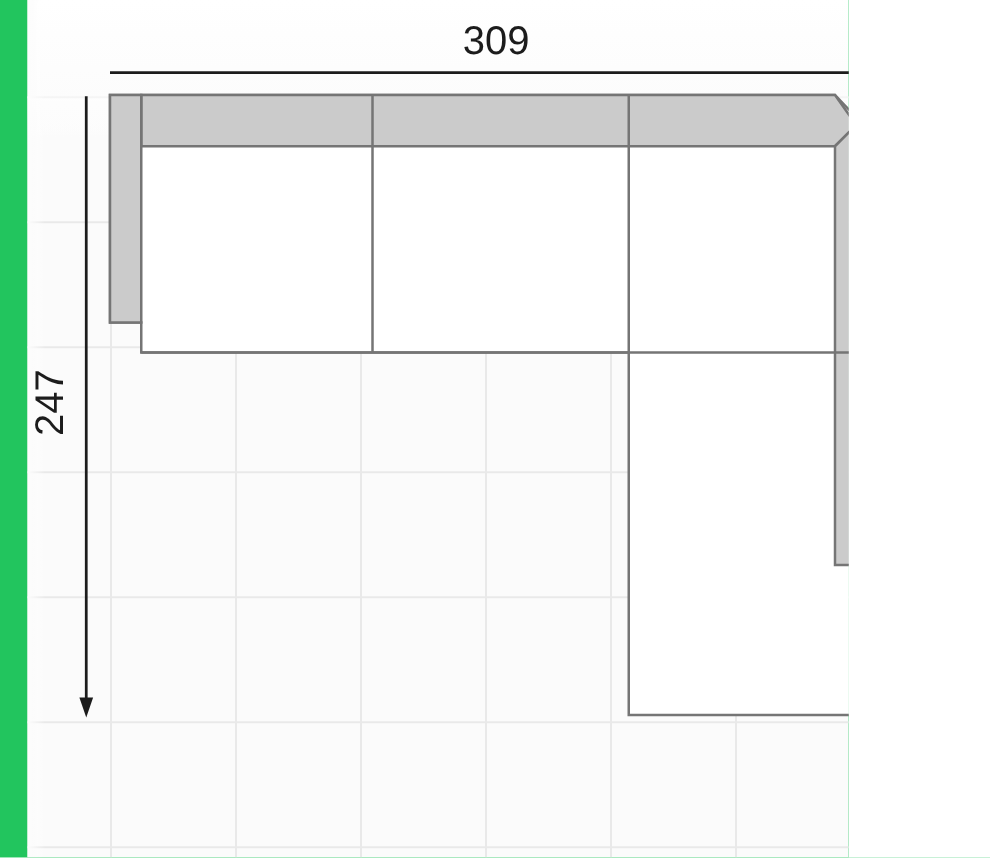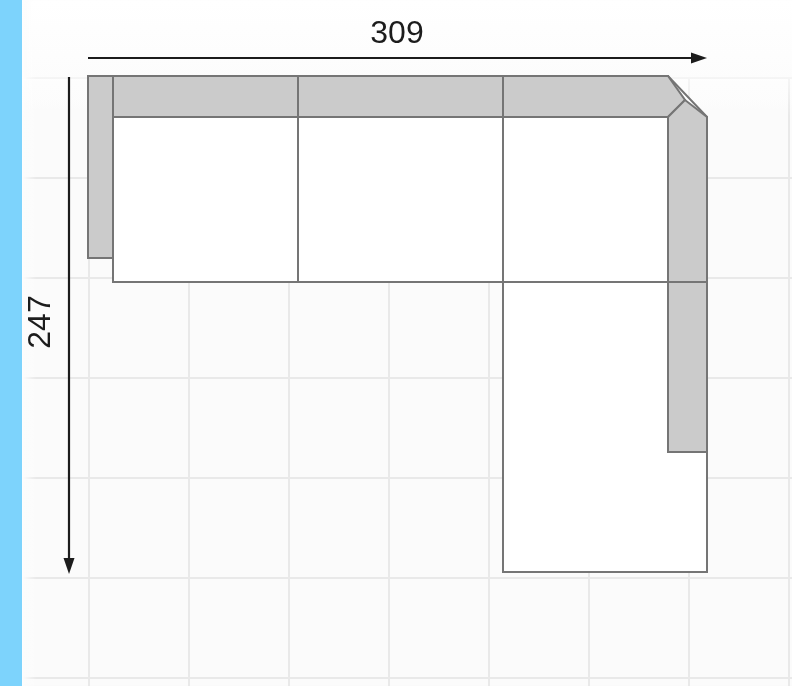--- a/index.html
+++ b/index.html
@@ -3,24 +3,24 @@
 <meta charset="utf-8">
 <style>
   html, body {
     margin: 0;
     padding: 0;
     background: #ffffff;
     font-family: "Liberation Sans", sans-serif;
   }
   .stage {
     position: relative;
-    width: 792px;
+    width: 679px;
     height: 686px;
     overflow: hidden;
-    background: #7dd3fc;
+    background: #22c55e;
   }
   
   .canvas {
     position: absolute;
     left: 22px;
     top: 0;
     right: 0;
     bottom: 0;
     background: linear-gradient(to bottom, #ffffff 0px, #fbfbfb 110px, #fbfbfb 100%);
     box-shadow: inset 8px 0 8px -6px rgba(0,0,0,0.07);

